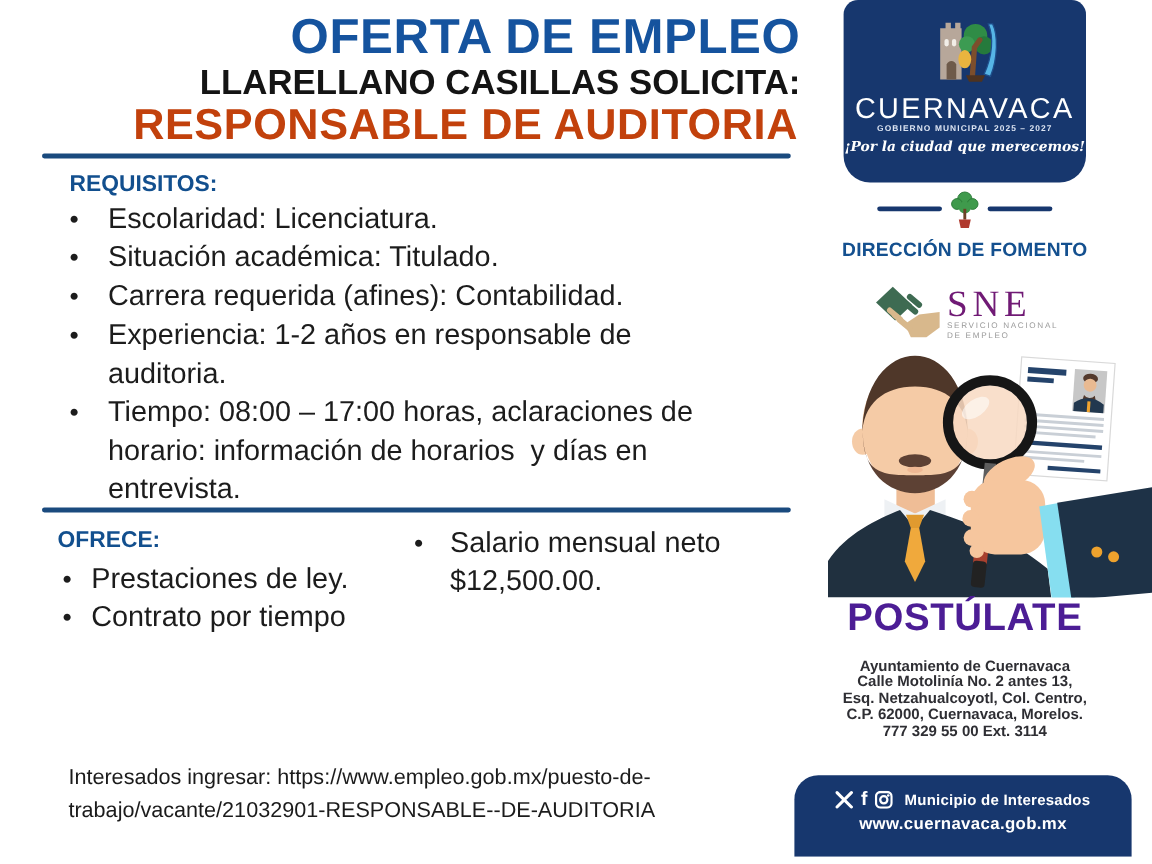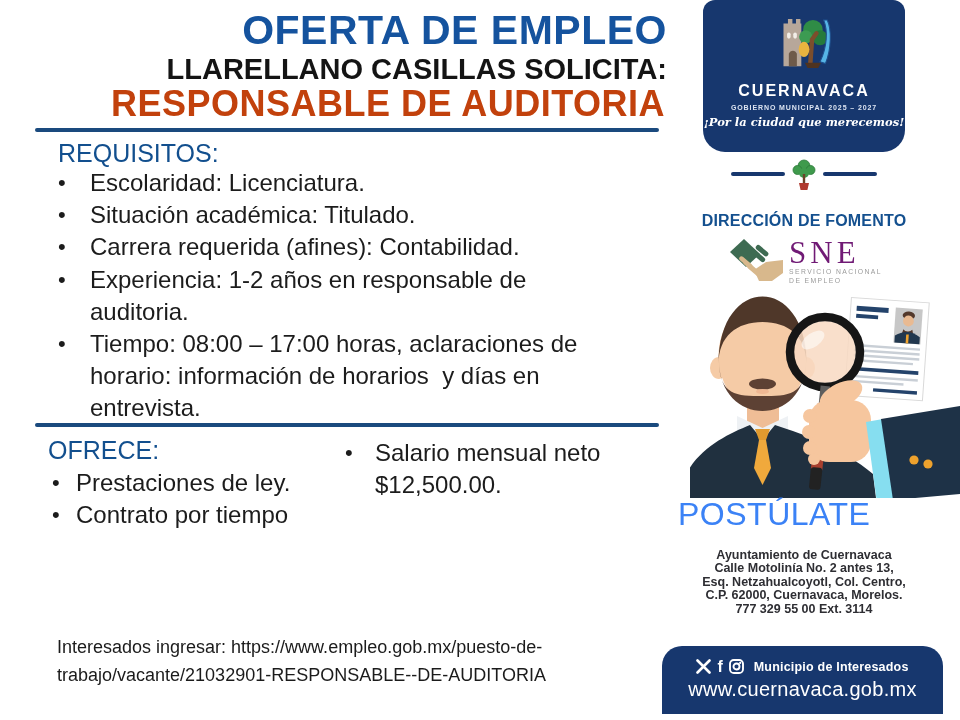--- a/index.html
+++ b/index.html
@@ -12,21 +12,21 @@
               color:#15539E;letter-spacing:.5px;}
   .hdr .subtitle{position:absolute;top:53px;right:0;font-size:29px;line-height:32px;font-weight:bold;
               color:#141414;}
   .hdr .position{position:absolute;top:85px;right:2px;font-size:36px;line-height:38px;font-weight:bold;
               color:#c2410c;letter-spacing:.5px;}
 
   .divider{position:absolute;left:35px;width:624px;height:4px;background:#1A4A7E;border-radius:2px;}
   #divider-top{top:128px;}
   #divider-mid{top:423px;}
 
-  .sec-heading{font-weight:normal;color:#124F8E;font-size:25px;line-height:27px;text-align:right;}
+  .sec-heading{font-weight:bold;color:#124F8E;font-size:19px;line-height:27px;text-align:right;}
   #requisitos-heading{position:absolute;left:58px;top:140px;}
   #ofrece-heading{position:absolute;left:48px;top:437px;}
 
   ul.blist{list-style:none;margin:0;padding:0;}
   ul.blist li{position:relative;font-size:24px;line-height:32.2px;color:#1C1C1C;}
   ul.blist li::before{content:"•";position:absolute;top:0;font-size:22px;color:#1C1C1C;}
   ul.blist span{white-space:pre-wrap;}
 
   #requisitos-list{position:absolute;left:56px;top:167px;width:600px;}
   #requisitos-list li{padding-left:34px;}
@@ -40,55 +40,55 @@
   #salario-list li{padding-left:32px;}
   #salario-list li::before{left:2px;}
 
   #apply-block{position:absolute;left:57px;top:633px;width:600px;font-size:18px;line-height:28.2px;
                color:#1B1B1B;white-space:pre-wrap;}
 
   
   #logo-card{position:absolute;left:703px;top:0;width:202px;height:152px;background:#17376E;
              border-radius:12px 12px 22px 22px;display:flex;flex-direction:column;align-items:center;
              box-sizing:border-box;padding-top:8px;}
-  #logo-card .city{color:#fff;font-weight:bold;font-size:16px;letter-spacing:2px;line-height:20px;margin-top:1px;}
+  #logo-card .city{color:#fff;font-weight:normal;font-size:24px;letter-spacing:2px;line-height:20px;margin-top:1px;}
   #logo-card .gov{color:#DCE4F2;font-size:7px;letter-spacing:.9px;line-height:9px;margin-top:2px;font-weight:bold;}
   #logo-card .slogan{color:#fff;font-family:"DejaVu Serif", serif;font-style:italic;font-weight:bold;
                      font-size:11.5px;line-height:14px;margin-top:3px;}
 
   #tree-divider{position:absolute;left:703px;top:156px;width:202px;height:36px;display:flex;
                 align-items:center;justify-content:center;gap:7px;}
   .div-line{width:54px;height:3.4px;background:#17376E;border-radius:2px;}
 
-  #department{position:absolute;left:678px;top:213px;width:252px;text-align:center;
+  #department{position:absolute;left:678px;top:201px;width:252px;text-align:center;
               font-weight:bold;color:#14508F;font-size:16px;line-height:15.8px;letter-spacing:.2px;}
 
   #sne-block{position:absolute;left:698px;top:235px;width:212px;display:flex;justify-content:center;
              align-items:flex-start;gap:5px;}
   #sne-text{text-align:left;padding-top:4px;}
   #sne-acronym{font-family:"Liberation Serif", serif;color:#701a75;font-size:31px;line-height:28px;
                letter-spacing:4px;font-weight:normal;}
   .sne-cap{color:#9A9A9A;font-size:6.8px;line-height:8px;letter-spacing:1.4px;margin-top:1px;}
 
   #illustration{position:absolute;left:690px;top:288px;}
 
-  #cta{position:absolute;left:678px;top:497px;width:252px;text-align:left;font-size:32px;
-       line-height:34px;font-weight:normal;color:#3b82f6;letter-spacing:.5px;}
+  #cta{position:absolute;left:678px;top:497px;width:252px;text-align:center;font-size:32px;
+       line-height:34px;font-weight:bold;color:#4c1d95;letter-spacing:.5px;}
 
   #address{position:absolute;left:678px;top:549px;width:252px;text-align:center;color:#2E2E33;
            font-size:12.5px;line-height:13.4px;font-weight:600;}
   #address .first{font-weight:800;}
 
   #footer-card{position:absolute;left:662px;top:646px;width:281px;height:74px;background:#17376E;
                border-radius:20px 20px 0 0;display:flex;flex-direction:column;align-items:center;
                box-sizing:border-box;padding-top:12px;}
   #social-row{display:flex;align-items:center;gap:6px;height:17px;}
   #social-row .f-glyph{color:#fff;font-weight:800;font-size:16px;line-height:16px;}
   #social-label{color:#fff;font-size:12.5px;font-weight:bold;margin-left:4px;letter-spacing:.2px;}
-  #website{color:#fff;font-size:20px;font-weight:normal;margin-top:3px;letter-spacing:.3px;}
+  #website{color:#fff;font-size:14px;font-weight:bold;margin-top:3px;letter-spacing:.3px;}
 </style>
 </head>
 <body>
 
 <div id="poster">
 
   <div class="hdr">
     <div class="title">OFERTA DE EMPLEO</div>
     <div class="subtitle">LLARELLANO CASILLAS SOLICITA:</div>
     <div class="position">RESPONSABLE DE AUDITORIA</div>

